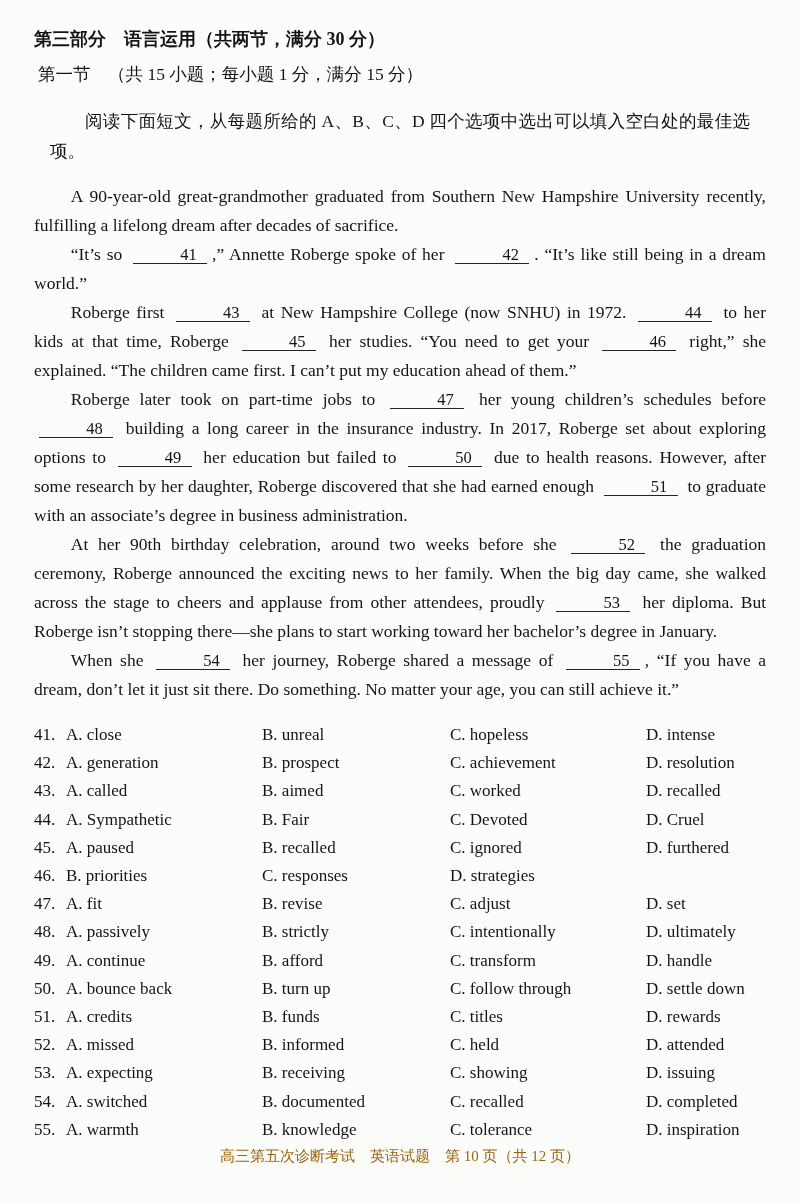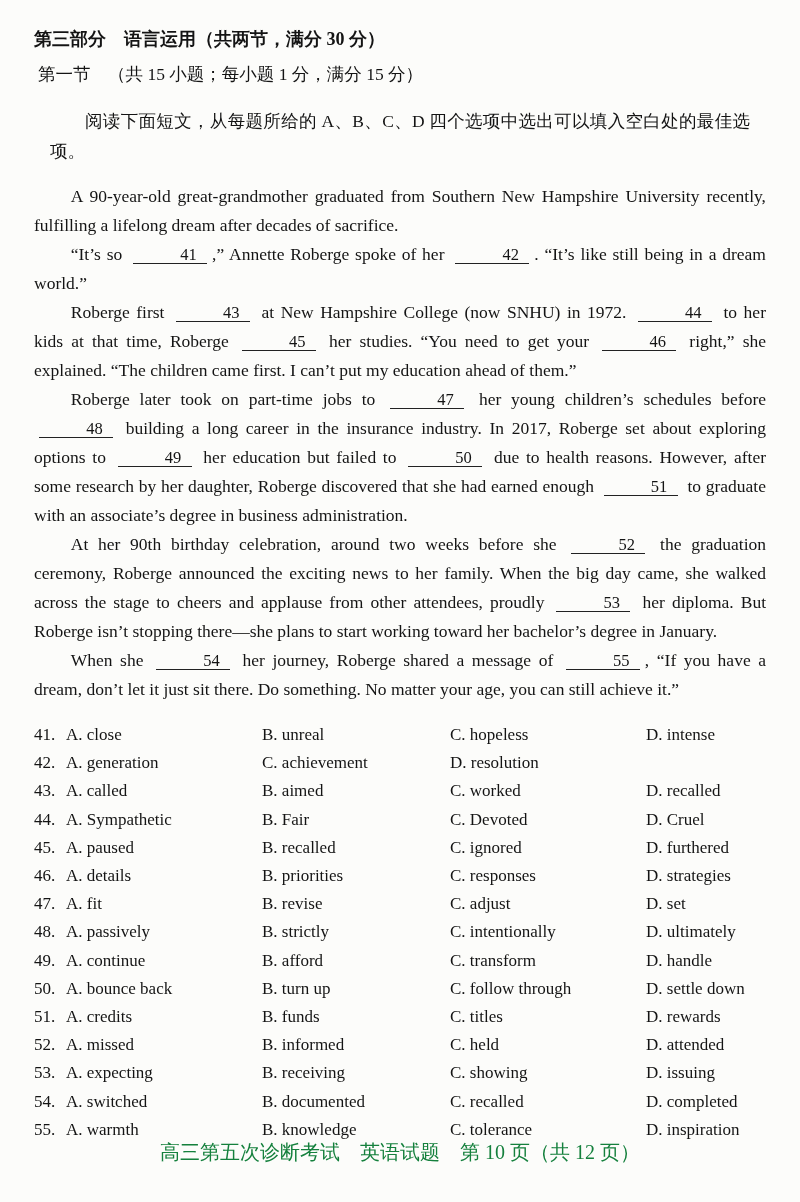--- a/index.html
+++ b/index.html
@@ -30,21 +30,21 @@
   }
   .options{margin-top:17px;}
   .opt-row{
     display:grid;
     grid-template-columns:32px 196px 188px 196px 1fr;
     font-size:17px;line-height:28.2px;
   }
   .opt-cell{white-space:nowrap;overflow:hidden;}
   .footer{
     position:absolute;left:0;right:0;bottom:36px;
-    text-align:center;font-size:20px;color:#15803d;margin-top:17px;
+    text-align:center;font-size:15px;color:#a16207;margin-top:17px;
   }
 </style>
 </head>
 <body>
 
 <div class="page">
   <p class="h-part">第三部分　语言运用（共两节，满分 30 分）</p>
   <p class="h-sec">第一节　（共 15 小题；每小题 1 分，满分 15 分）</p>
   <p class="instructions">阅读下面短文，从每题所给的 A、B、C、D 四个选项中选出可以填入空白处的最佳选项。</p>
 
@@ -61,20 +61,21 @@
       <div class="opt-row">
         <span class="opt-cell">41.</span>
         <span class="opt-cell">A. close</span>
         <span class="opt-cell">B. unreal</span>
         <span class="opt-cell">C. hopeless</span>
         <span class="opt-cell">D. intense</span>
       </div>
       <div class="opt-row">
         <span class="opt-cell">42.</span>
         <span class="opt-cell">A. generation</span>
+        <span class="opt-cell">B. prospect</span>
         <span class="opt-cell">C. achievement</span>
         <span class="opt-cell">D. resolution</span>
       </div>
       <div class="opt-row">
         <span class="opt-cell">43.</span>
         <span class="opt-cell">A. called</span>
         <span class="opt-cell">B. aimed</span>
         <span class="opt-cell">C. worked</span>
         <span class="opt-cell">D. recalled</span>
       </div>
@@ -87,21 +88,20 @@
       </div>
       <div class="opt-row">
         <span class="opt-cell">45.</span>
         <span class="opt-cell">A. paused</span>
         <span class="opt-cell">B. recalled</span>
         <span class="opt-cell">C. ignored</span>
         <span class="opt-cell">D. furthered</span>
       </div>
       <div class="opt-row">
         <span class="opt-cell">46.</span>
-        <span class="opt-cell">A. details</span>
         <span class="opt-cell">B. priorities</span>
         <span class="opt-cell">C. responses</span>
         <span class="opt-cell">D. strategies</span>
       </div>
       <div class="opt-row">
         <span class="opt-cell">47.</span>
         <span class="opt-cell">A. fit</span>
         <span class="opt-cell">B. revise</span>
         <span class="opt-cell">C. adjust</span>
         <span class="opt-cell">D. set</span>

